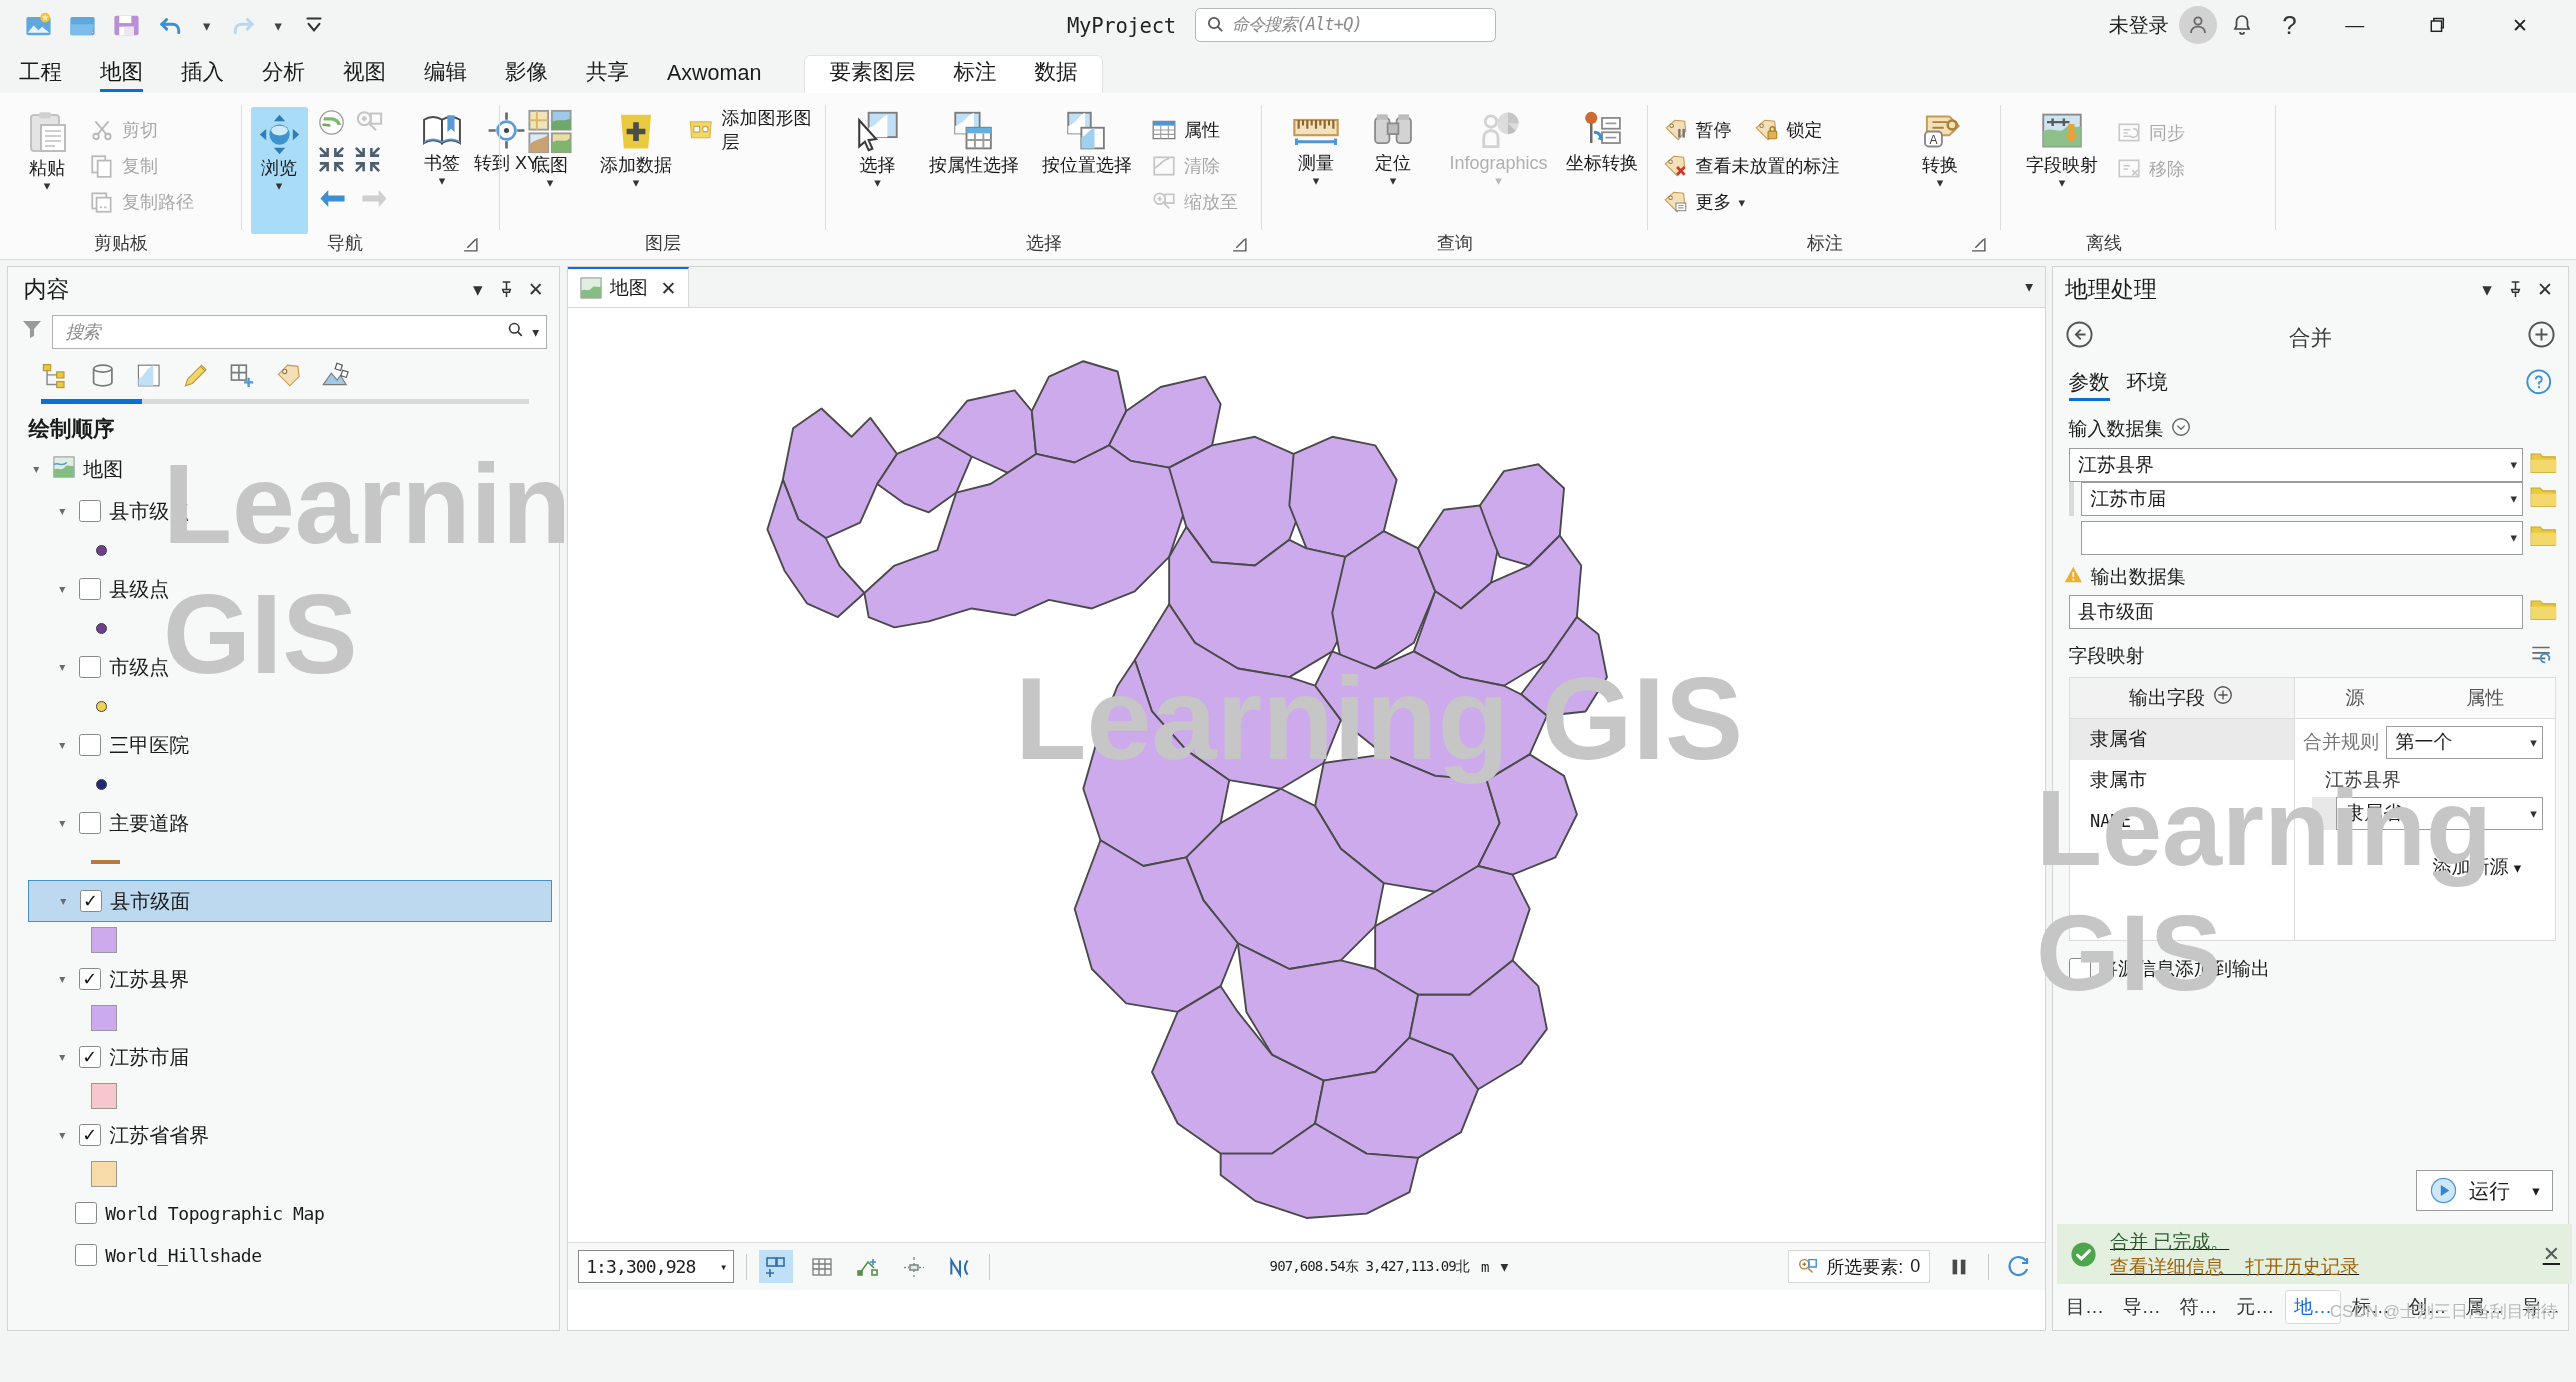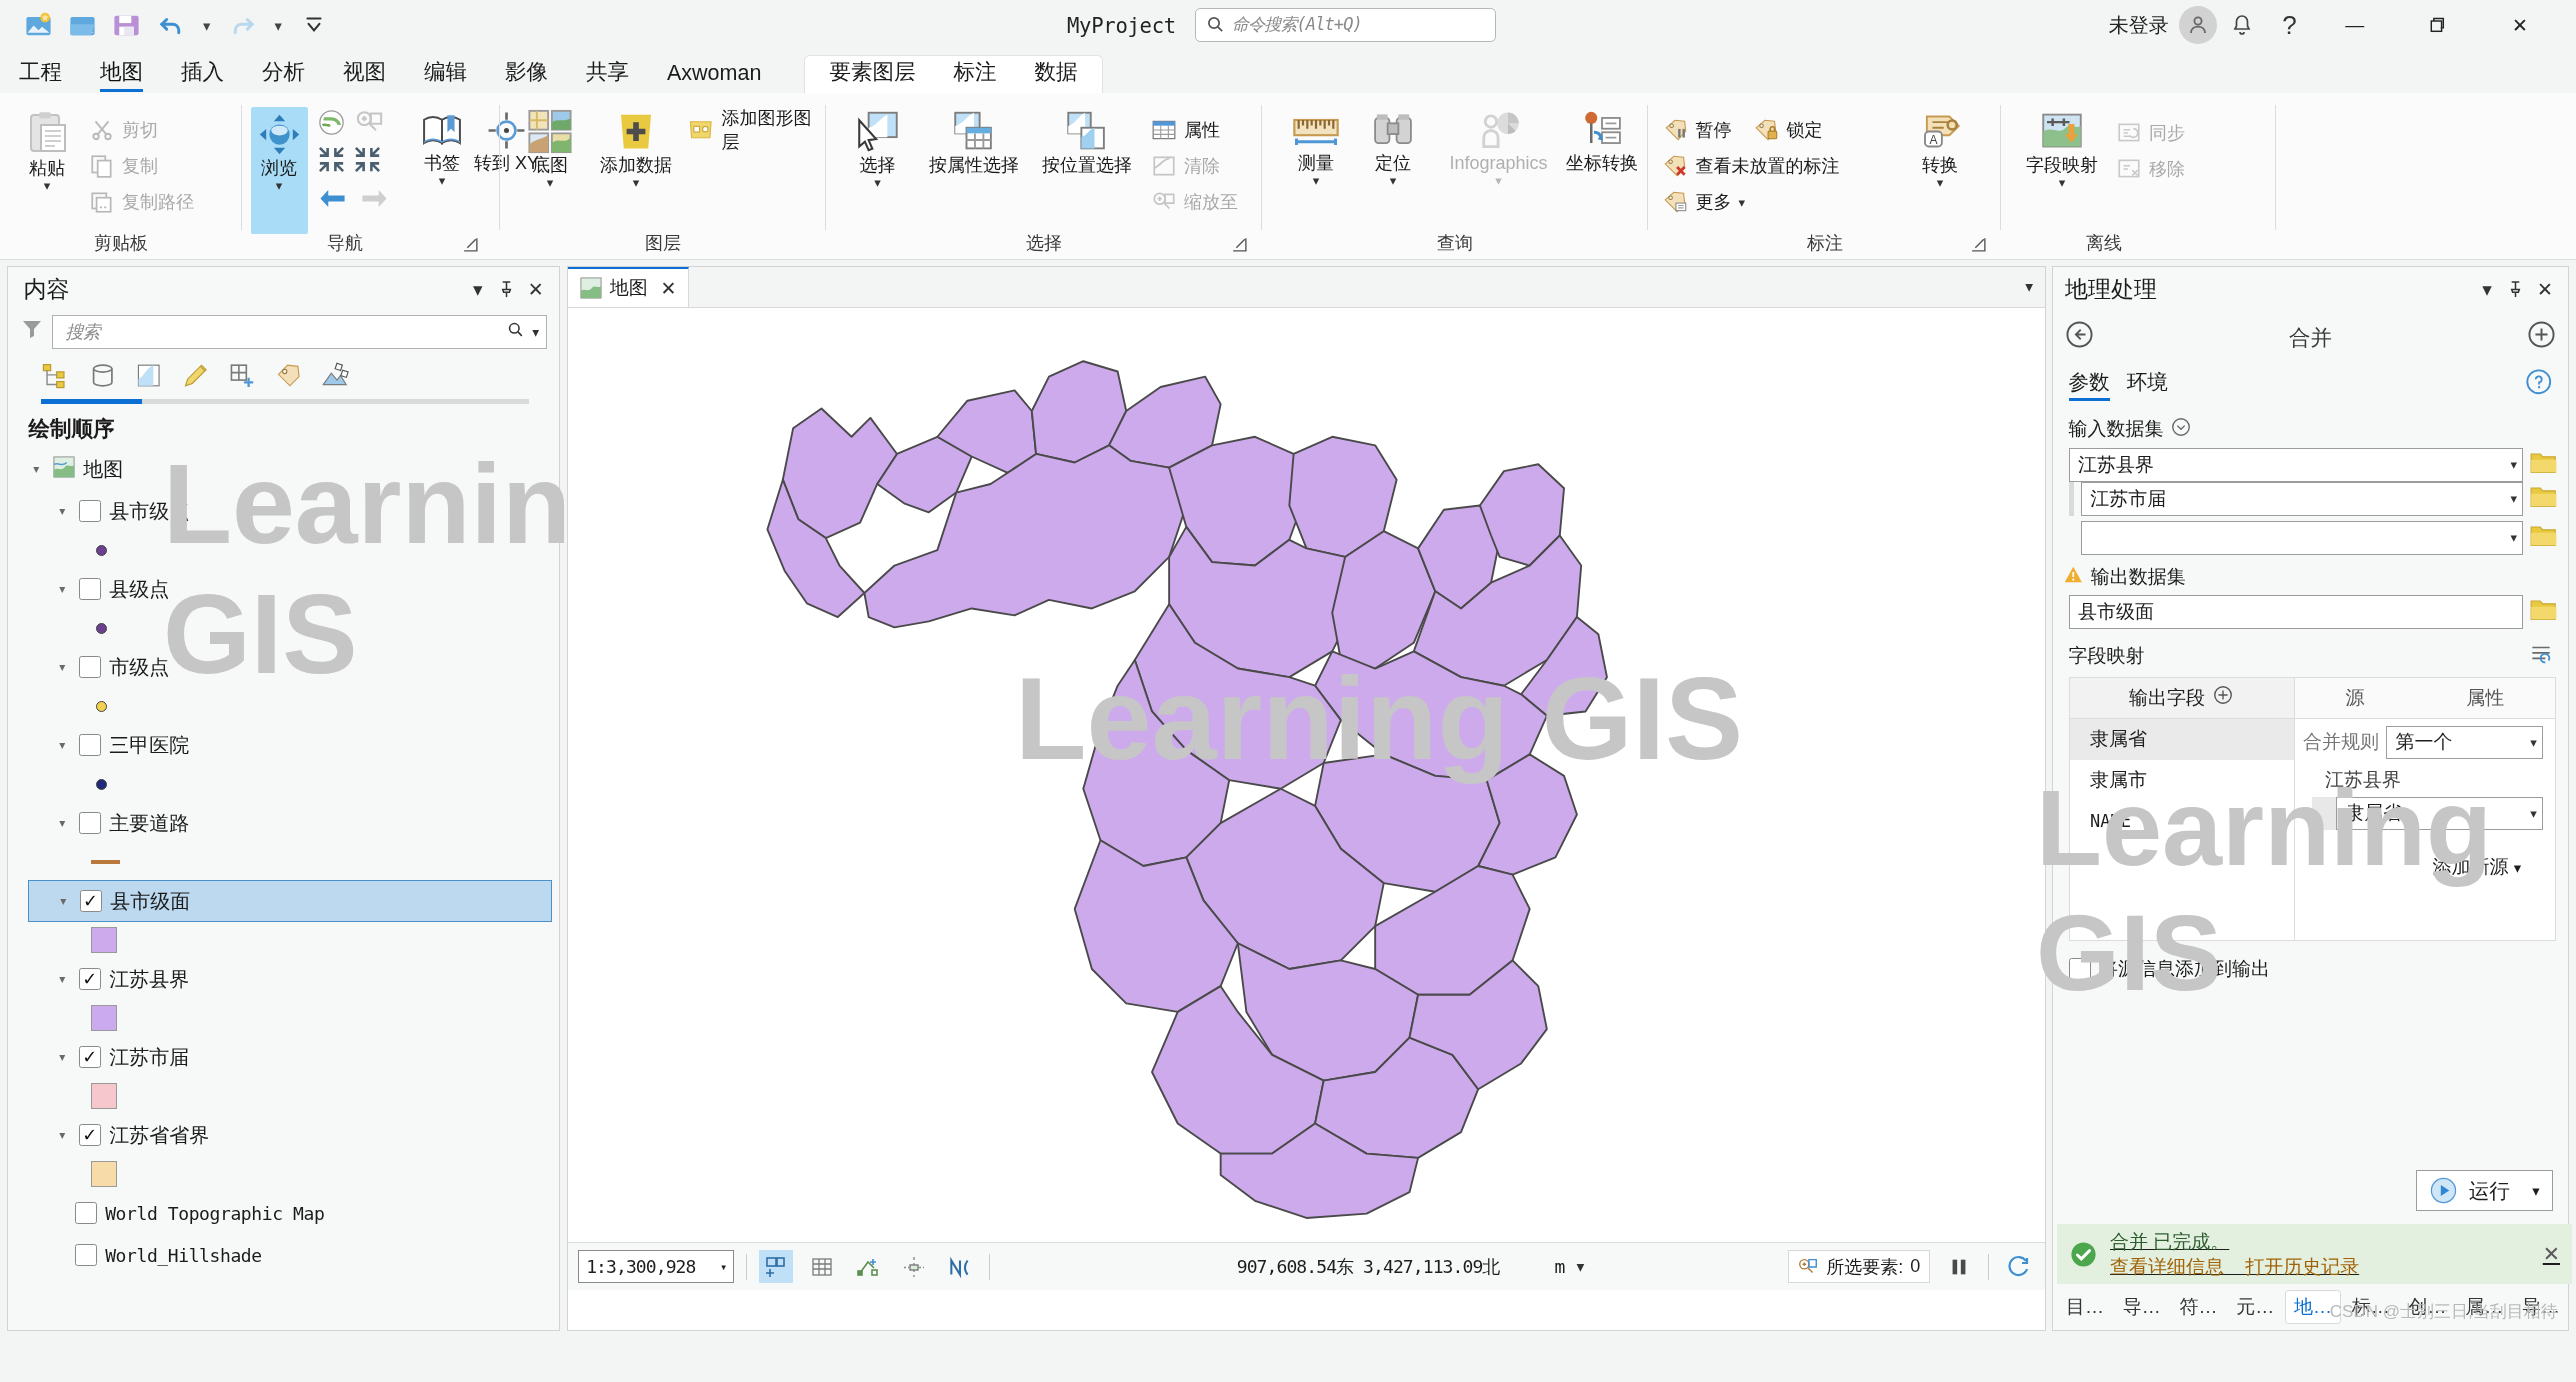--- a/index.html
+++ b/index.html
@@ -102,21 +102,21 @@
   .mapcanvas{position:relative;height:934px;background:#fff;overflow:hidden;}
   .wm{position:absolute;color:#c6c6c6;font-weight:bold;pointer-events:none;
       font-family:"Liberation Sans",sans-serif;}
   #statusbar{height:48px;background:#f7f8f8;border-top:0.9px solid #dcdcdc;display:flex;align-items:center;
      padding:0 10.3px;gap:12px;}
   .scalebox{width:156px;height:33px;border:0.9px solid #8a8a8a;background:#fff;display:flex;align-items:center;
      padding:0 6.9px;font-family:"DejaVu Sans Mono","Liberation Mono",monospace;font-size:18px;letter-spacing:-0.9px;}
   .sbtn{width:34px;height:33px;display:flex;align-items:center;justify-content:center;}
   .sbtn.on{background:#bfe0f6;}
   .vsep{width:0.9px;height:26px;background:#ccc;}
-  .coords{font-family:"DejaVu Sans Mono","Liberation Mono",monospace;font-size:18px;letter-spacing:-0.9px;margin-left:43px;}
+  .coords{font-family:"DejaVu Sans Mono","Liberation Mono",monospace;font-size:14px;letter-spacing:-0.9px;}
   .selbox{display:flex;align-items:center;gap:6.9px;border:0.9px solid #d8d8d8;background:#fff;height:33px;padding:0 8.6px;}
 
   
   #geo{position:absolute;left:2052px;top:266px;width:517px;height:1065px;
      background:#f7f8f8;border:0.9px solid #d3d3d3;}
   .gp-nav{display:flex;align-items:center;height:50px;padding:0 12px;}
   .gp-title{flex:1;text-align:center;font-size:21.5px;color:#3a3a3a;}
   .gp-tabs{display:flex;align-items:center;height:45px;padding:0 15.5px;gap:17px;}
   .gp-tab{font-size:20.6px;color:#1b1b1b;position:relative;padding-bottom:5.2px;}
   .gp-tab.active::after{content:"";position:absolute;left:0;right:0;bottom:0;height:3.4px;background:#0b6fd4;}

